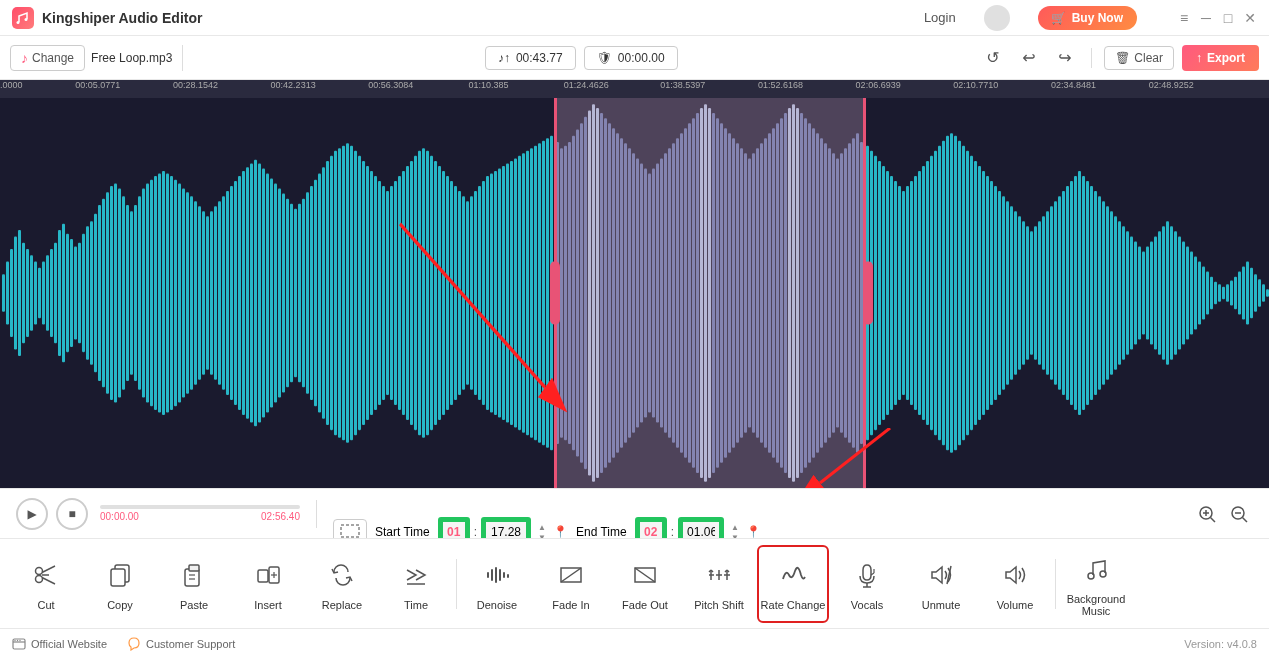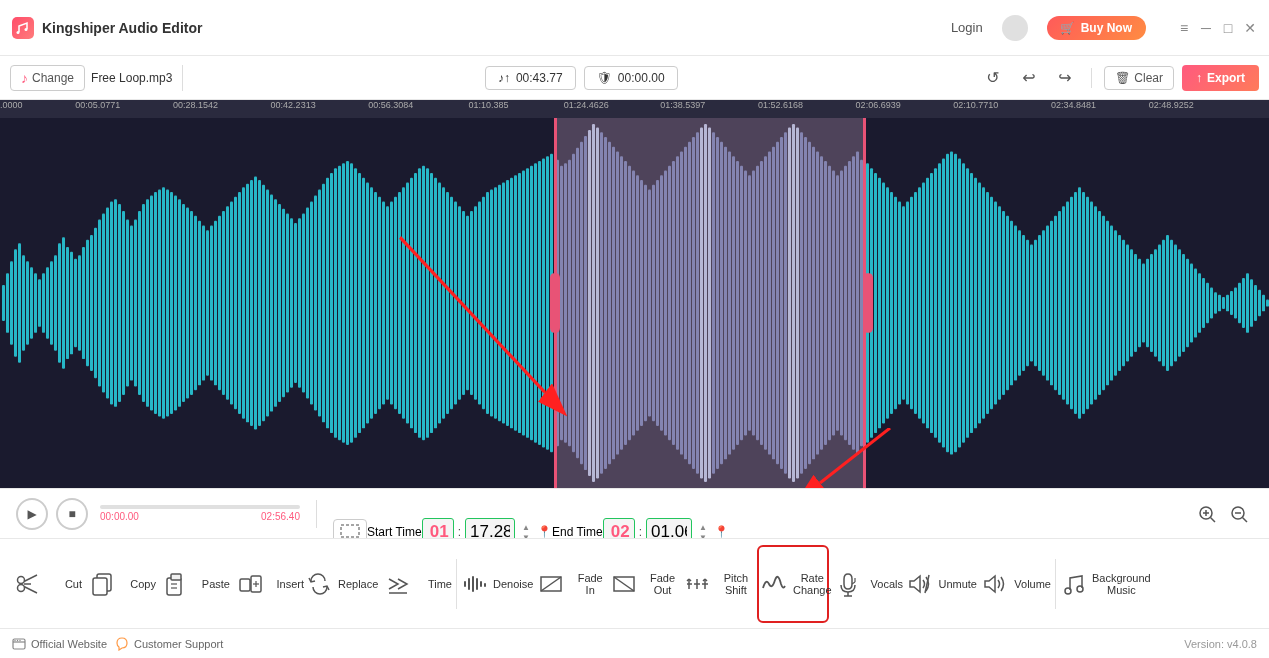--- a/index.html
+++ b/index.html
@@ -9,21 +9,21 @@
       width: 1269px;
       height: 658px;
       overflow: hidden;
       display: flex;
       flex-direction: column;
     }
 
     
     .titlebar {
       background: #fff;
-      height: 56px;
+      height: 36px;
       display: flex;
       align-items: center;
       padding: 0 12px;
       border-bottom: 1px solid #e8e8e8;
       flex-shrink: 0;
     }
     .titlebar-logo {
       width: 22px; height: 22px;
       background: linear-gradient(135deg, #ff4d6a, #ff7b7b);
       border-radius: 5px;
@@ -33,21 +33,21 @@
     }
     .titlebar-title {
       font-size: 14px;
       font-weight: 600;
       color: #333;
       flex: 1;
     }
     .titlebar-right {
       display: flex;
       align-items: center;
-      gap: 19px;
+      gap: 28px;
     }
     .login-btn {
       font-size: 13px;
       color: #555;
       cursor: pointer;
     }
     .avatar {
       width: 26px; height: 26px;
       border-radius: 50%;
       background: #e0e0e0;
@@ -237,39 +237,39 @@
       display: flex; justify-content: space-between;
       font-size: 10px;
       color: #ff5a7e;
       width: 200px;
     }
     .controls-separator {
       width: 1px; height: 28px;
       background: #ddd; margin: 0 4px;
     }
     .selection-controls {
-      display: flex; align-items: center; 
+      display: flex; align-items: center; gap: 8px;
       font-size: 12px;
       margin-top: 37px;
     }
     .sel-mode-btn {
       border: 1px solid #ccc; border-radius: 4px;
       padding: 4px 6px; cursor: pointer; background: white;
       font-size: 12px; color: #555;
     }
     .time-input-group {
       display: flex; align-items: center; gap: 4px; font-size: 12px; color: #555;
     }
     .time-input {
       width: 32px;
-      border: 1px solid #22c55e;
+      border: 5px solid #22c55e;
       border-radius: 3px;
       padding: 3px 4px;
-      font-size: 17px;
-      text-align: right;
+      font-size: 12px;
+      text-align: center;
       background: #f5f5f5;
     }
     .time-spin {
       display: flex; flex-direction: column;
     }
     .time-spin-btn {
       width: 14px; height: 10px;
       border: none; background: none;
       cursor: pointer; color: #888; font-size: 8px;
       display: flex; align-items: center; justify-content: center;
@@ -293,21 +293,21 @@
       align-items: center;
       padding: 0 10px;
       border-top: 1px solid #e8e8e8;
       gap: 0;
       flex-shrink: 0;
     }
     .tool-group {
       display: flex; align-items: center; gap: 2px;
     }
     .tool-item {
-      display: flex; align-items: center; justify-content: space-between;
+      display: flex; flex-direction: column; align-items: center; justify-content: center;
       width: 72px; height: 78px;
       cursor: pointer;
       border-radius: 6px;
       gap: 6px;
       position: relative;
     }
     .tool-item.highlighted {
       border: 2px solid #e02020;
       border-radius: 6px;
     }
@@ -327,21 +327,21 @@
     .footer {
       background: #fff;
       height: 30px;
       display: flex;
       align-items: center;
       padding: 0 12px;
       border-top: 1px solid #e8e8e8;
       flex-shrink: 0;
     }
     .footer-links {
-      display: flex; gap: 8px; align-items: center;
+      display: flex; gap: 20px; align-items: center;
     }
     .footer-link {
       font-size: 11px; color: #666;
       display: flex; align-items: center; gap: 5px;
       cursor: pointer;
     }
     .footer-version {
       margin-left: auto;
       font-size: 11px; color: #999;
     }

